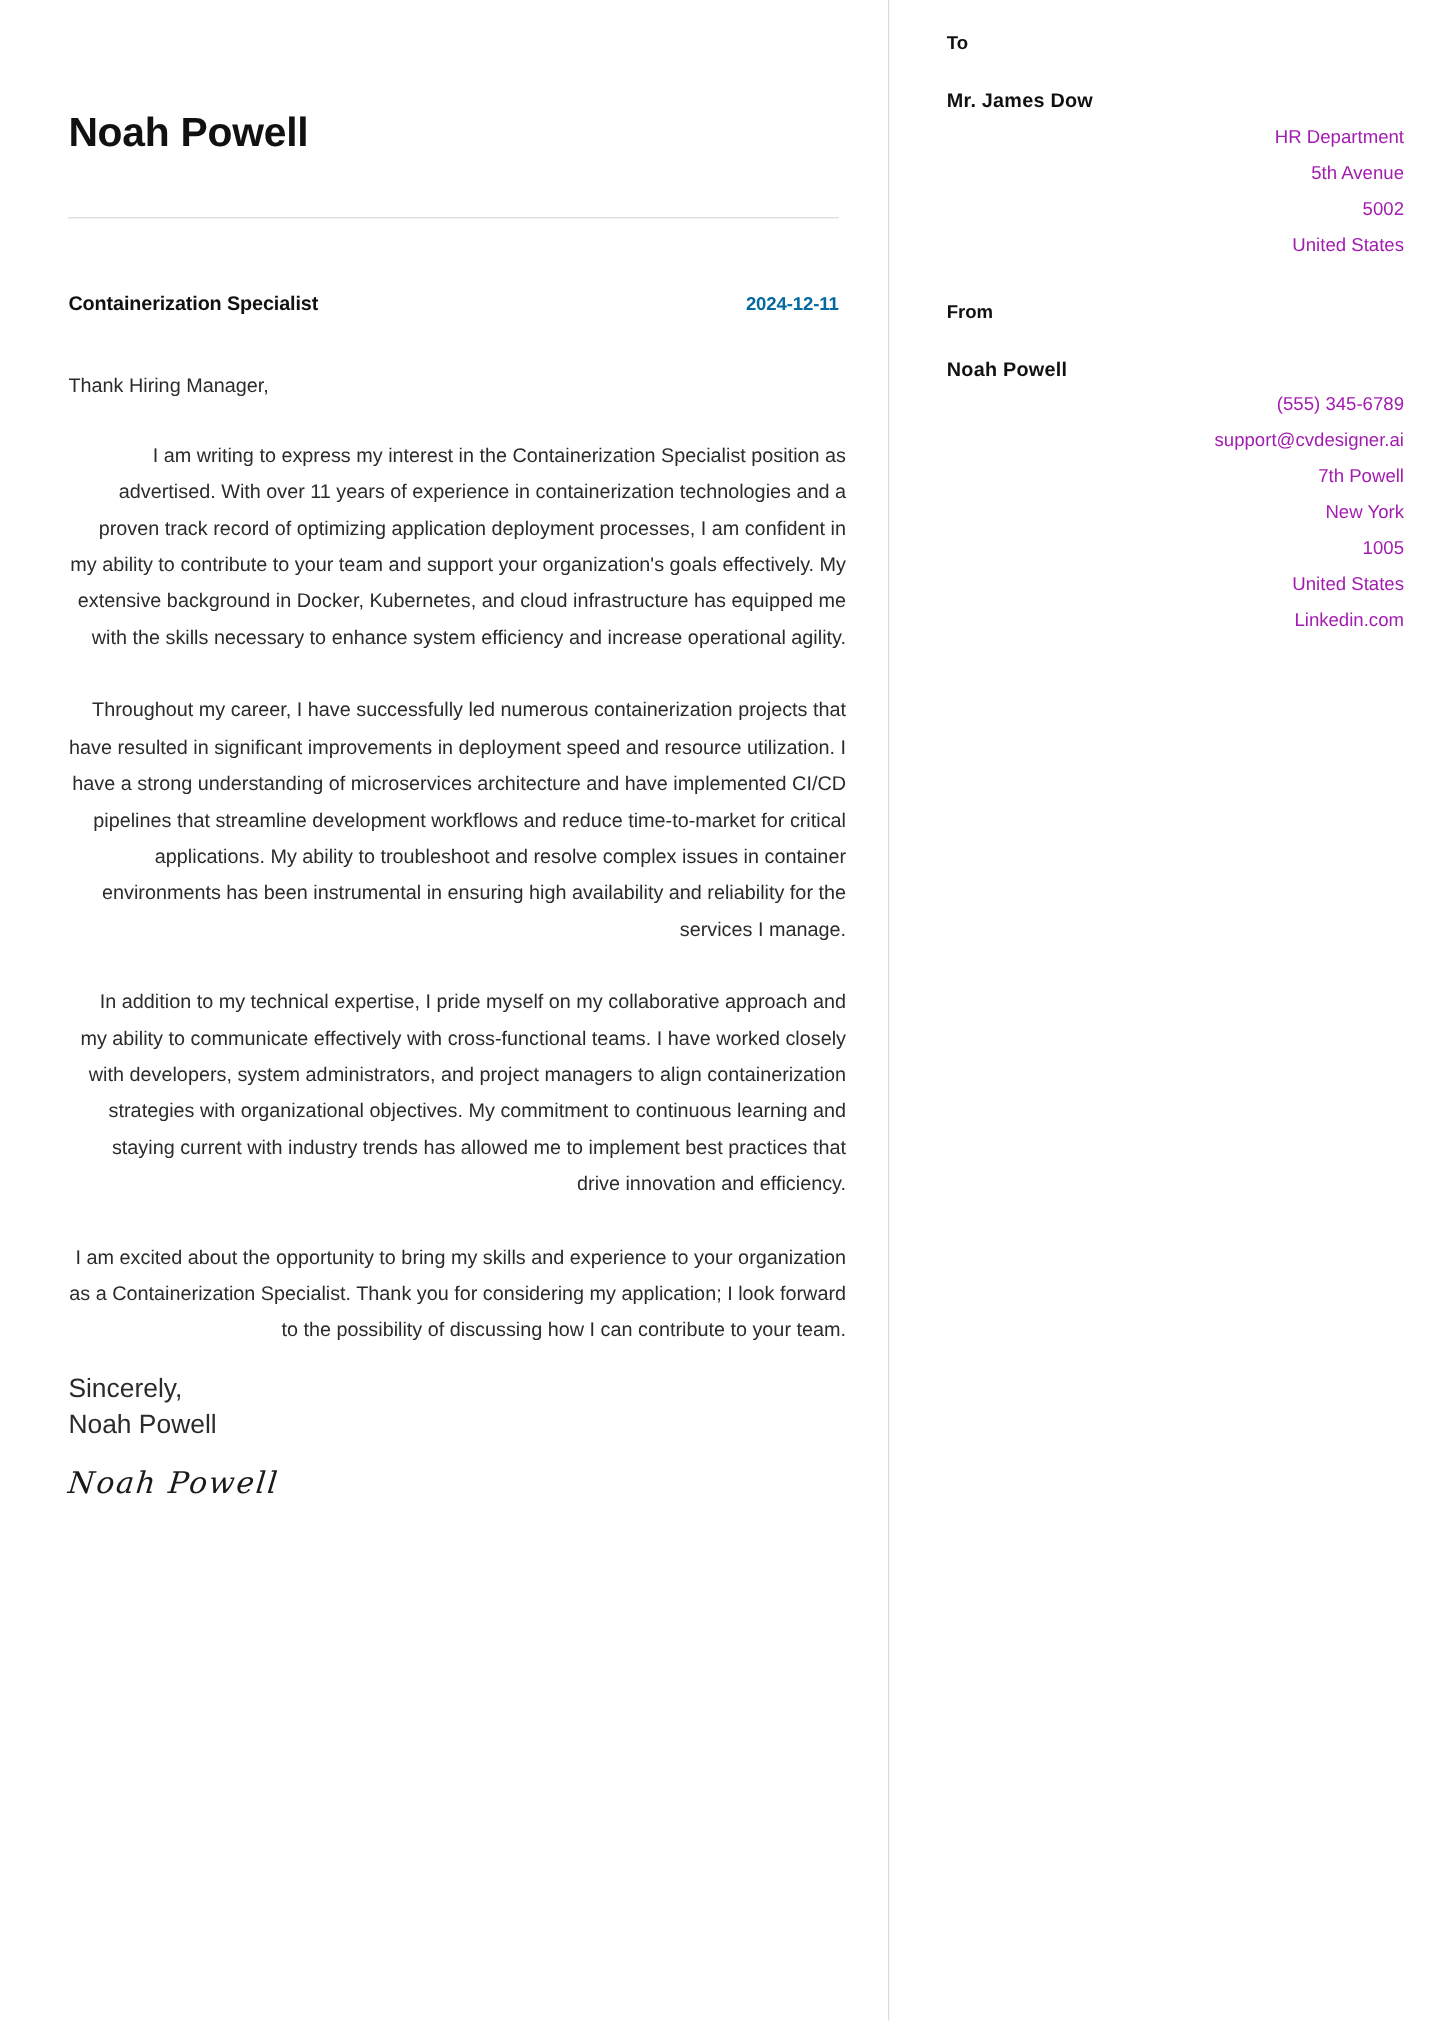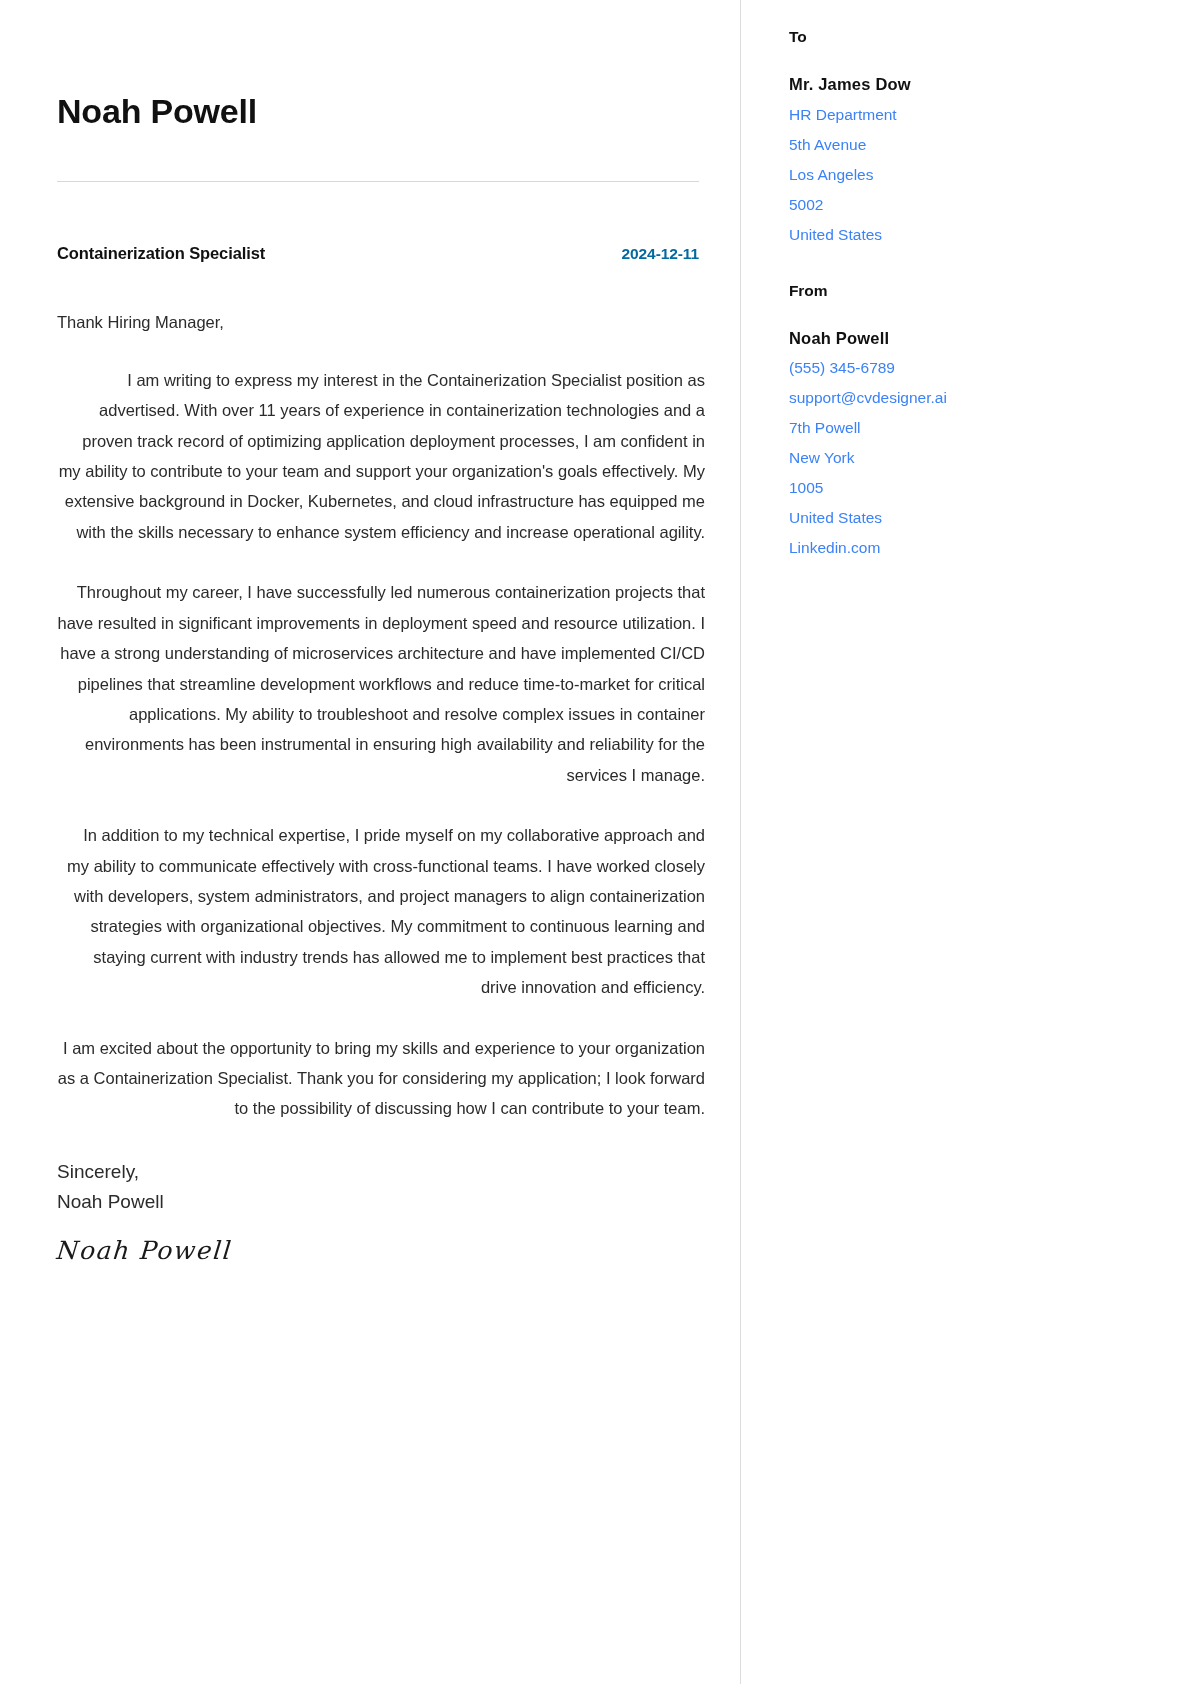--- a/index.html
+++ b/index.html
@@ -78,22 +78,22 @@
   .body-para {
     margin-top: 30px;
     font-size: 16.5px;
     line-height: 30.4px;
     color: #2b2b2b;
     width: 648px;
     text-align: right;
   }
 
   .closing {
-    margin-top: 33px;
-    font-size: 19px;
+    margin-top: 18px;
+    font-size: 22px;
     line-height: 30.4px;
     color: #2b2b2b;
   }
 
   .closing-line { display: block; }
 
   .signature-script {
     margin-top: 18px;
     font-family: "DejaVu Serif", serif;
     font-style: italic;
@@ -133,22 +133,23 @@
     font-size: 16.5px;
     font-weight: 700;
     color: #111111;
     letter-spacing: 0.2px;
     line-height: 1.55;
     margin-bottom: 2px;
   }
 
   .side-line {
     font-size: 15.5px;
-    color: #3b82f6;
+    color: #a21caf;
     line-height: 30px;
+    text-align: right;
   }
 
   .side-block-from { margin-top: 32px; }
 </style>
 </head>
 <body>
 
 <div class="page">
 
   <div class="main-col">
@@ -183,21 +184,20 @@
 
   <div class="divider"></div>
 
   <div class="side-col">
 
     <div class="side-block">
       <div class="side-heading">To</div>
       <div class="side-person">Mr. James Dow</div>
       <div class="side-line">HR Department</div>
       <div class="side-line">5th Avenue</div>
-      <div class="side-line">Los Angeles</div>
       <div class="side-line">5002</div>
       <div class="side-line">United States</div>
     </div>
 
     <div class="side-block side-block-from">
       <div class="side-heading">From</div>
       <div class="side-person">Noah Powell</div>
       <div class="side-line">(555) 345-6789</div>
       <div class="side-line">support@cvdesigner.ai</div>
       <div class="side-line">7th Powell</div>

